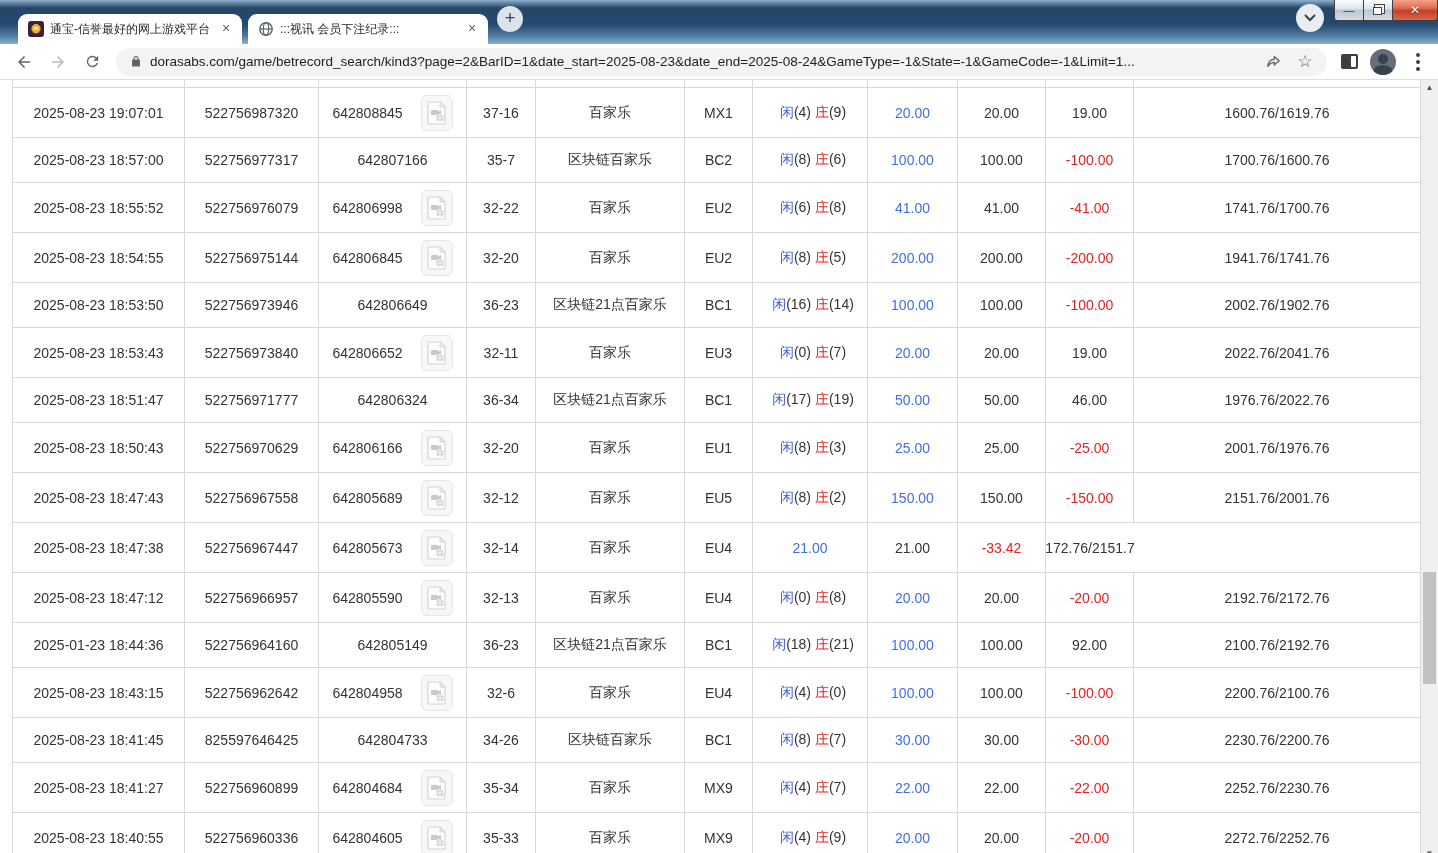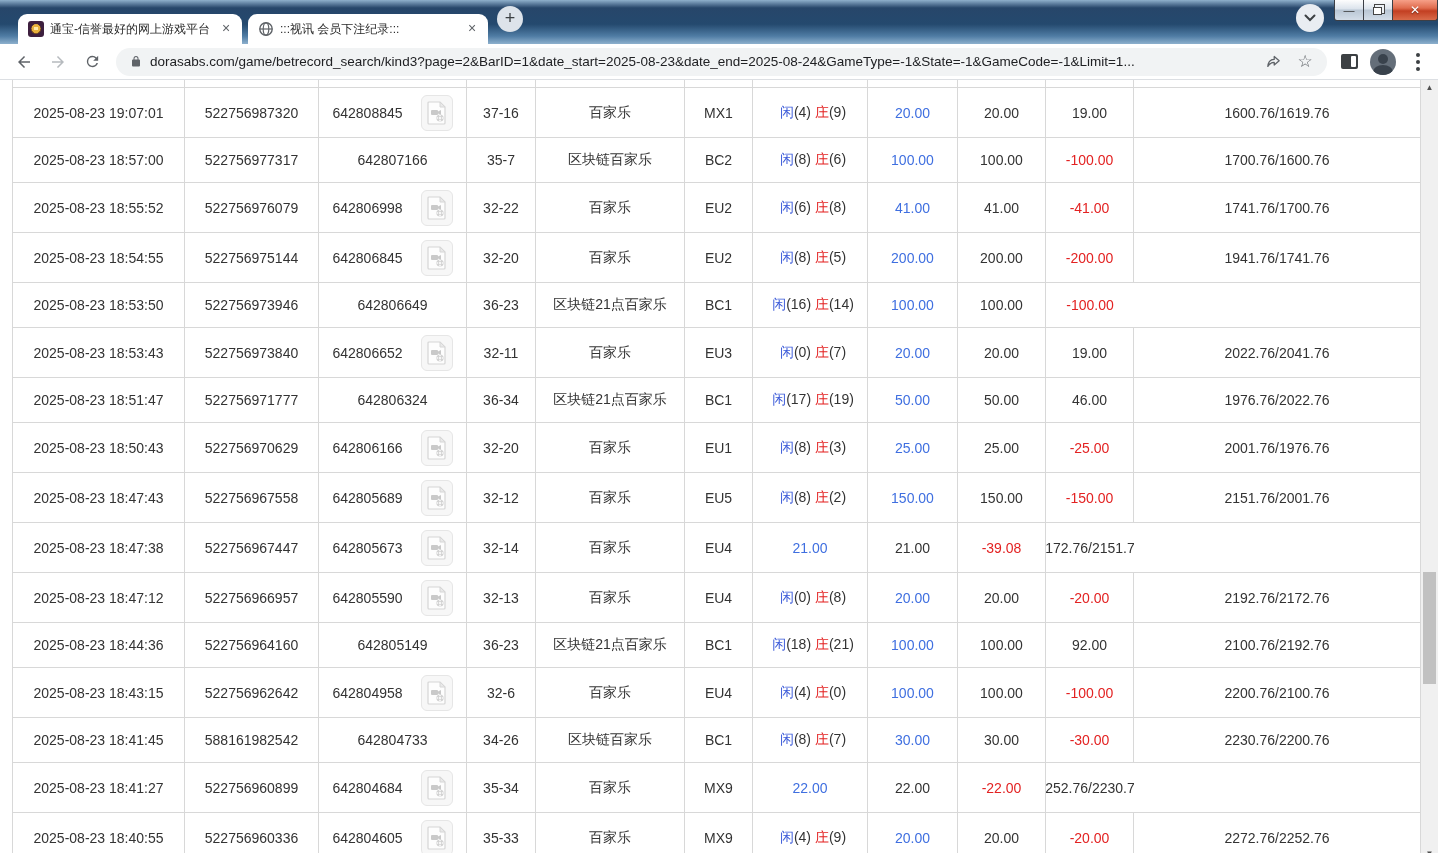--- a/index.html
+++ b/index.html
@@ -325,20 +325,21 @@
         <div class="tcell">
           <span class="pair"><span class="c-blue">闲</span><span class="c-dark">(16)</span> <span class="c-red">庄</span><span class="c-dark">(14)</span></span>
         </div>
         <div class="tcell">
           <span class="bet-blue">100.00</span>
         </div>
         <div class="tcell">100.00</div>
         <div class="tcell">
           <span class="c-red">-100.00</span>
         </div>
+        <div class="tcell">2002.76/1902.76</div>
       </div>
       <div class="trow h-lg">
         <div class="tcell">2025-08-23 18:53:43</div>
         <div class="tcell">522756973840</div>
         <div class="tcell game-cell">
           <span>642806652</span>
           <span class="video-btn">
             <svg width="20" height="24" viewBox="0 0 20 24">
               <path d="M2 1h11l5 5v16a1 1 0 0 1-1 1H2a1 1 0 0 1-1-1V2a1 1 0 0 1 1-1z" fill="#fdfdfd" stroke="#d6d6d6" stroke-width="1.2"></path>
               <path d="M13 1v5h5z" fill="#e9e9e9" stroke="#d6d6d6" stroke-width="1"></path>
@@ -480,21 +481,21 @@
           </span>
         </div>
         <div class="tcell">32-14</div>
         <div class="tcell">百家乐</div>
         <div class="tcell">EU4</div>
         <div class="tcell">
           <span class="bet-blue">21.00</span>
         </div>
         <div class="tcell">21.00</div>
         <div class="tcell">
-          <span class="c-red">-39.08</span>
+          <span class="c-red">-33.42</span>
         </div>
         <div class="tcell">2172.76/2151.76</div>
       </div>
       <div class="trow h-lg">
         <div class="tcell">2025-08-23 18:47:12</div>
         <div class="tcell">522756966957</div>
         <div class="tcell game-cell">
           <span>642805590</span>
           <span class="video-btn">
             <svg width="20" height="24" viewBox="0 0 20 24">
@@ -520,21 +521,21 @@
         <div class="tcell">
           <span class="bet-blue">20.00</span>
         </div>
         <div class="tcell">20.00</div>
         <div class="tcell">
           <span class="c-red">-20.00</span>
         </div>
         <div class="tcell">2192.76/2172.76</div>
       </div>
       <div class="trow h-sm">
-        <div class="tcell">2025-08-23 18:44:36</div>
+        <div class="tcell">2025-01-23 18:44:36</div>
         <div class="tcell">522756964160</div>
         <div class="tcell game-cell">
           <span>642805149</span>
         </div>
         <div class="tcell">36-23</div>
         <div class="tcell">区块链21点百家乐</div>
         <div class="tcell">BC1</div>
         <div class="tcell">
           <span class="pair"><span class="c-blue">闲</span><span class="c-dark">(18)</span> <span class="c-red">庄</span><span class="c-dark">(21)</span></span>
         </div>
@@ -577,21 +578,21 @@
           <span class="bet-blue">100.00</span>
         </div>
         <div class="tcell">100.00</div>
         <div class="tcell">
           <span class="c-red">-100.00</span>
         </div>
         <div class="tcell">2200.76/2100.76</div>
       </div>
       <div class="trow h-sm">
         <div class="tcell">2025-08-23 18:41:45</div>
-        <div class="tcell">588161982542</div>
+        <div class="tcell">825597646425</div>
         <div class="tcell game-cell">
           <span>642804733</span>
         </div>
         <div class="tcell">34-26</div>
         <div class="tcell">区块链百家乐</div>
         <div class="tcell">BC1</div>
         <div class="tcell">
           <span class="pair"><span class="c-blue">闲</span><span class="c-dark">(8)</span> <span class="c-red">庄</span><span class="c-dark">(7)</span></span>
         </div>
         <div class="tcell">
@@ -619,20 +620,23 @@
               <circle cx="13" cy="14.6" r="0.8" fill="#fff"></circle>
               <circle cx="13" cy="19.4" r="0.8" fill="#fff"></circle>
               <circle cx="10.6" cy="17" r="0.8" fill="#fff"></circle>
               <circle cx="15.4" cy="17" r="0.8" fill="#fff"></circle>
             </svg>
           </span>
         </div>
         <div class="tcell">35-34</div>
         <div class="tcell">百家乐</div>
         <div class="tcell">MX9</div>
+        <div class="tcell">
+          <span class="pair"><span class="c-blue">闲</span><span class="c-dark">(4)</span> <span class="c-red">庄</span><span class="c-dark">(7)</span></span>
+        </div>
         <div class="tcell">
           <span class="bet-blue">22.00</span>
         </div>
         <div class="tcell">22.00</div>
         <div class="tcell">
           <span class="c-red">-22.00</span>
         </div>
         <div class="tcell">2252.76/2230.76</div>
       </div>
       <div class="trow h-lg">

